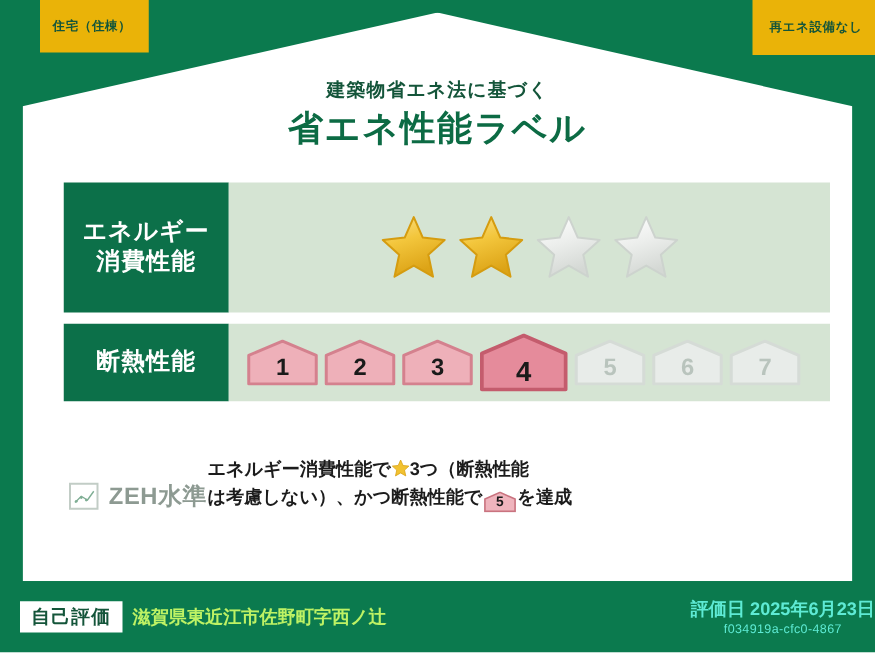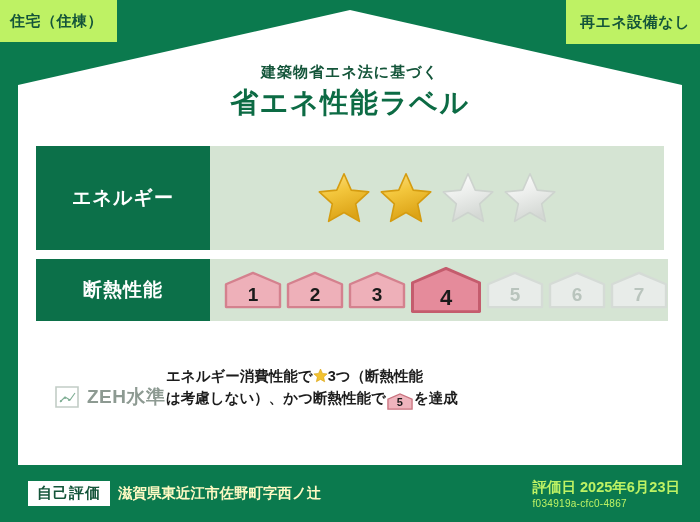--- a/index.html
+++ b/index.html
@@ -20,27 +20,28 @@
     left: 18px; top: 10px;
     width: 664px; height: 455px;
     background: #ffffff;
     clip-path: polygon(0% 16.5%, 50% 0%, 100% 16.5%, 100% 100%, 0% 100%);
   }
 
   
   .corner-tag {
     position: absolute;
     top: 0;
-    background: #bef264;
+    background: #eab308;
     color: #14553a;
     font-weight: bold;
-    font-size: 15px;
+    font-size: 10px;
     display: flex; align-items: center;
     letter-spacing: .5px;
     white-space: nowrap;
+    margin-left: 32px;
   }
   .corner-tag.left  { left: 0;  height: 42px; padding: 0 14px 0 10px; }
   .corner-tag.right { right: 0; height: 44px; padding: 0 10px 0 14px; }
 
   
   .title-sub {
     position: absolute; top: 63px; left: 0; width: 100%;
     text-align: center;
     color: #14553a; font-weight: bold; font-size: 15px;
     letter-spacing: 1px;
@@ -55,29 +56,30 @@
   
   .row {
     position: absolute;
     left: 36px; width: 628px;
     display: flex;
   }
   .row#row-energy     { top: 146px; height: 104px; }
   .row#row-insulation { top: 259px; height: 62px; }
 
   .row-label {
-    width: 174px; flex: none;
+    width: 132px; flex: none;
     background: #0c7049;
     color: #ffffff;
     font-weight: bold; font-size: 19px;
     line-height: 1.25;
     display: flex; flex-direction: column;
     align-items: center; justify-content: center;
     letter-spacing: 1px;
     text-align: center;
+    margin-left: 15px;
   }
   .row-panel {
     flex: 1;
     background: #d5e4d3;
     display: flex; align-items: center;
   }
   #row-energy .row-panel     { justify-content: center; gap: 6px; }
   #row-insulation .row-panel { justify-content: flex-start; padding-left: 14px; gap: 4px; }
 
   
@@ -127,34 +129,34 @@
     position: relative; z-index: 2; display: block;
     text-align: center; font-size: 11px; line-height: 19px; color: #1a1a1a;
   }
 
   
   .footer {
     position: absolute; left: 0; bottom: 0; width: 700px; height: 57px;
     display: flex; align-items: center;
   }
   .self-eval {
-    margin-left: 28px;
+    margin-left: 16px;
     background: #ffffff; color: #14553a;
     font-weight: bold; font-size: 15px;
     padding: 3px 9px; letter-spacing: 1px;
     white-space: nowrap;
   }
   .address {
     margin-left: 8px;
-    color: #fef9c3; font-weight: bold; font-size: 14.5px;
+    color: #bef264; font-weight: bold; font-size: 14.5px;
     white-space: nowrap;
   }
   .footer-right {
-    margin-left: auto; margin-right: 20px;
-    text-align: left; color: #bef264;
+    margin-left: auto; 
+    text-align: center; color: #5eead4;
   }
   .eval-date { font-weight: bold; font-size: 14.5px; white-space: nowrap; }
   .doc-id {
     font-size: 10px; font-family: "Liberation Sans", sans-serif;
     letter-spacing: .3px; margin-top: 1px; white-space: nowrap;
   }
 </style>
 </head>
 <body>
 
@@ -168,20 +170,21 @@
   <div class="corner-tag right">
     <span>再エネ設備なし</span>
   </div>
 
   <div class="title-sub">建築物省エネ法に基づく</div>
   <div class="title-main">省エネ性能ラベル</div>
 
   <div class="row" id="row-energy">
     <div class="row-label">
       <span>エネルギー</span>
+      <span>消費性能</span>
     </div>
     <div class="row-panel" id="stars-container">
         <span class="star"><svg viewBox="0 0 24 24" width="56" height="56">
             <defs>
               <linearGradient id="sg0" x1="0" y1="0" x2="0.35" y2="1">
                 <stop offset="0%" stop-color="#fbe08a"></stop>
                 <stop offset="45%" stop-color="#f3c63c"></stop>
                 <stop offset="100%" stop-color="#dca316"></stop>
               </linearGradient>
             </defs>

